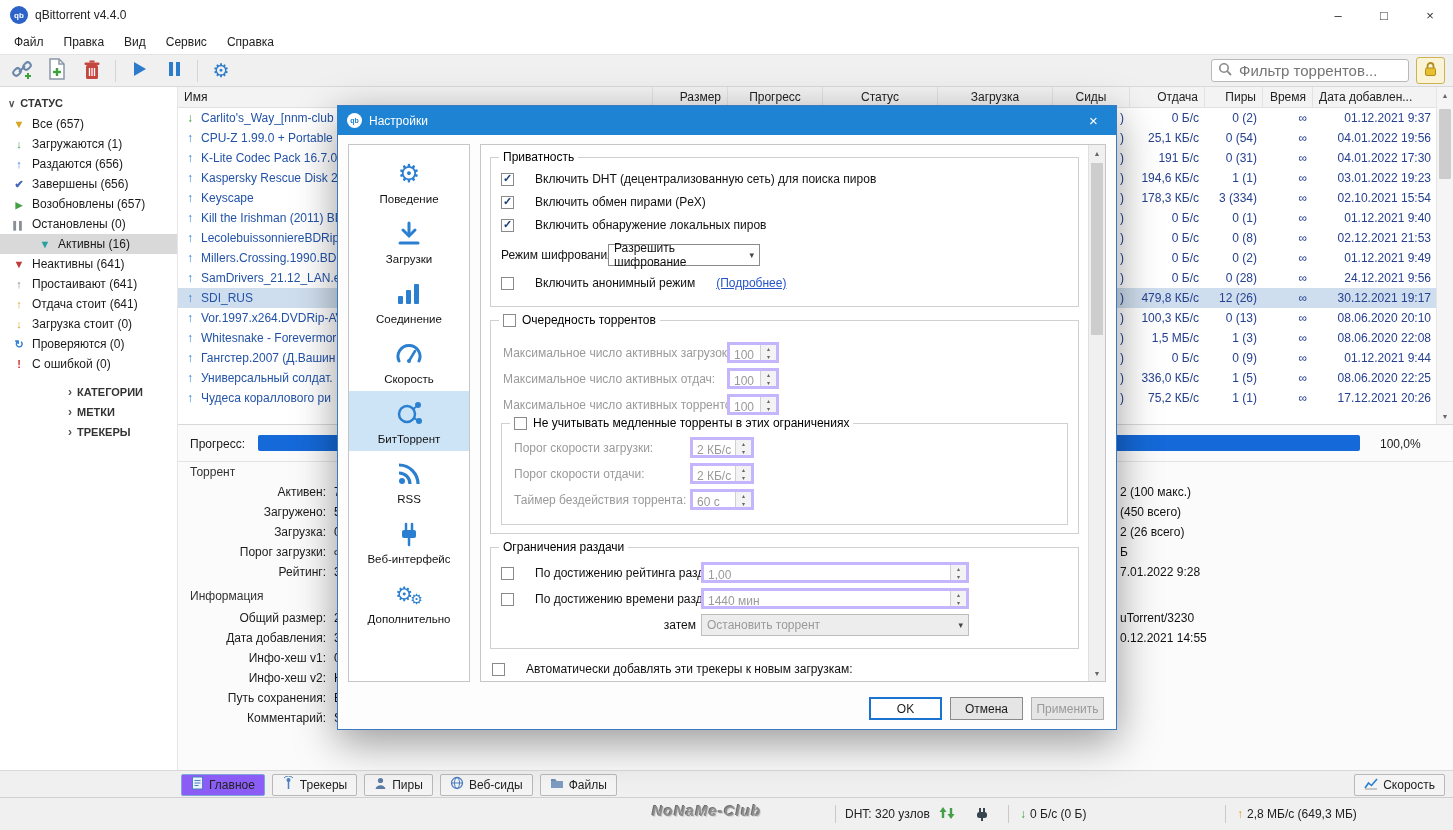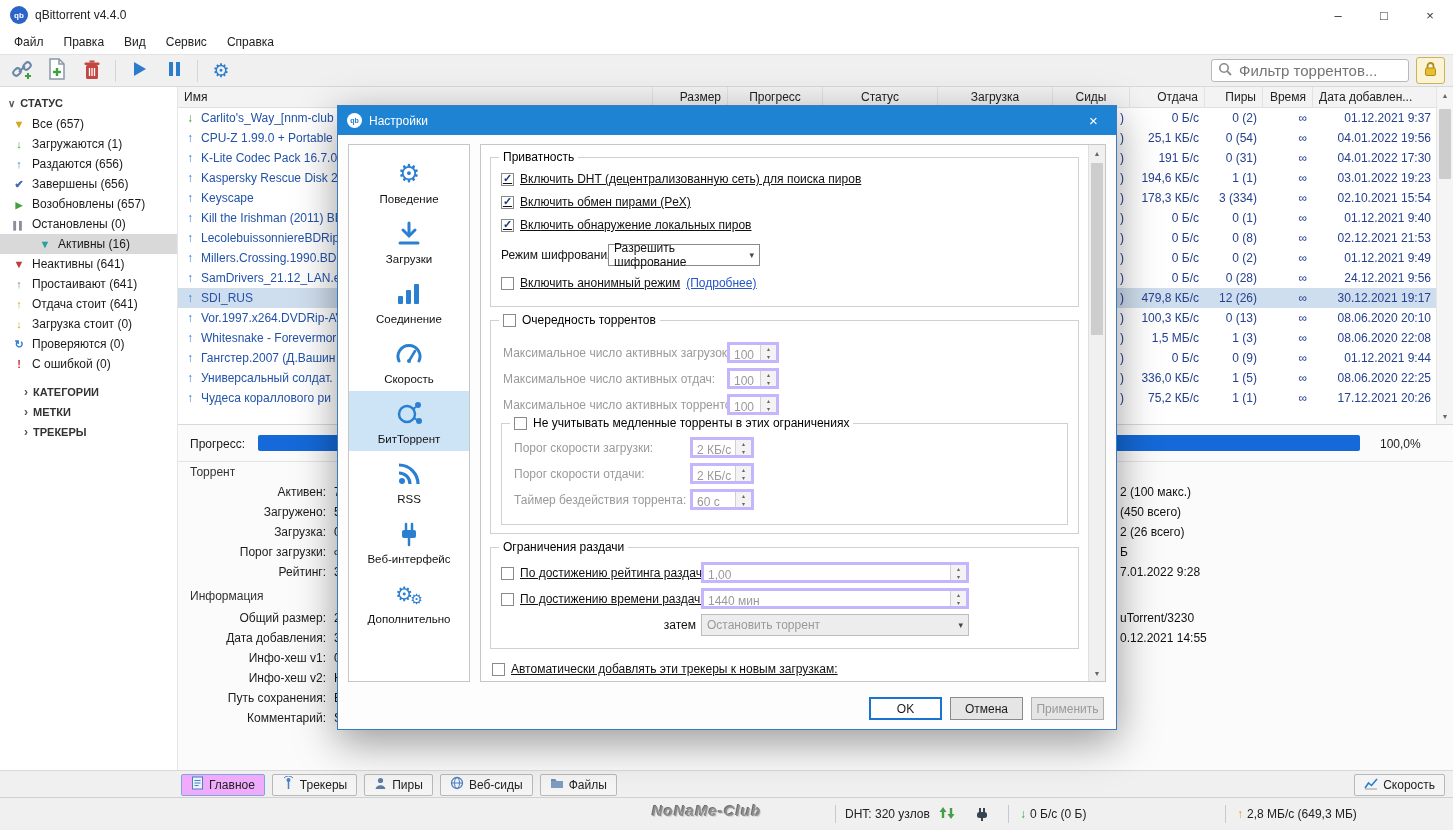--- a/index.html
+++ b/index.html
@@ -39,21 +39,21 @@
   .sicon[data-k="completed"]::before{content:"✔";color:#4668b8;}
   .sicon[data-k="resumed"]::before{content:"▶";color:#45a045;font-size:9px;}
   .sicon[data-k="paused"]::before{content:"▌▌";color:#8a8f98;font-size:8px;letter-spacing:0;}
   .sicon[data-k="active"]::before{content:"▼";color:#27a0a0;}
   .sicon[data-k="inactive"]::before{content:"▼";color:#c23b3b;}
   .sicon[data-k="stalled"]::before{content:"↑";color:#76838f;}
   .sicon[data-k="stalled-up"]::before{content:"↑";color:#d8a51f;}
   .sicon[data-k="stalled-down"]::before{content:"↓";color:#d8a51f;}
   .sicon[data-k="checking"]::before{content:"↻";color:#2e7cd6;}
   .sicon[data-k="error"]::before{content:"!";color:#d03232;}
-  .side-section{height:20px;display:flex;align-items:center;gap:5px;padding-left:24px;font-size:11px;font-weight:bold;color:#333;}
+  .side-section{height:20px;display:flex;align-items:center;gap:5px;padding-left:24px;font-size:11px;font-weight:bold;color:#333;margin-left:44px;}
   .side-section::before{content:"›";color:#555;font-size:12px;}
   .side-gap{height:8px;}
 
   
   .tablezone{position:absolute;left:178px;top:87px;right:0;height:337px;background:#fff;overflow:hidden;}
   .thead{height:20px;display:grid;grid-template-columns:475px 75px 95px 115px 115px 77px 75px 58px 50px 124px;background:#f3f3f3;border-bottom:1px solid #e0e0e0;font-size:12px;color:#222;}
   .th{display:flex;align-items:center;padding:0 6px;border-right:1px solid #e2e2e2;box-sizing:border-box;overflow:hidden;white-space:nowrap;}
   .th.r{justify-content:flex-end;}
   .th.c{justify-content:center;}
   .trow{height:20px;display:grid;grid-template-columns:475px 400px 77px 75px 58px 50px 124px;font-size:12px;color:#26418f;align-items:center;}
@@ -76,21 +76,21 @@
   .hrline{position:absolute;left:0;right:0;top:36px;border-top:1px solid #e4e4e4;}
   .dsec{position:absolute;left:12px;color:#333;}
   .dl{position:absolute;left:0;right:0;height:16px;display:flex;}
   .dlab{width:148px;text-align:right;padding-right:8px;color:#1c1c1c;flex:none;}
   .dval{color:#111;white-space:nowrap;}
   .frag{position:absolute;left:942px;color:#111;white-space:nowrap;}
 
   
   .tabsrow{position:absolute;left:0;right:0;bottom:32px;height:28px;background:#f0f0f0;border-top:1px solid #d8d8d8;display:flex;align-items:center;gap:7px;padding-left:181px;box-sizing:border-box;}
   .tabbtn{height:22px;border:1px solid #b8b8b8;background:#f4f4f4;border-radius:2px;display:flex;align-items:center;gap:5px;padding:0 9px;font-size:12px;color:#222;box-sizing:border-box;}
-  .tabbtn.sel{background:#f0abfc;border-color:#7da7d9;}
+  .tabbtn.sel{background:#8b5cf6;border-color:#7da7d9;}
   .speed-btn{position:absolute;right:8px;top:3px;}
 
   
   .statusbar{position:absolute;left:0;right:0;bottom:0;height:32px;background:#f0f0f0;border-top:1px solid #d0d0d0;font-size:12px;color:#222;}
   .watermark{position:absolute;left:652px;top:4px;font-size:15px;font-weight:bold;font-style:italic;letter-spacing:1px;color:#8f8f8f;text-shadow:1px 1px 0 #d6d6d6,-1px -1px 0 #6f6f6f;}
   .sb-sep{position:absolute;top:7px;height:18px;width:1px;background:#c9c9c9;}
   .sb-text{position:absolute;top:9px;white-space:nowrap;}
   .speedtxt{display:flex;gap:4px;align-items:center;}
   .arr-down::before{content:"↓";color:#3da23d;font-weight:bold;}
   .arr-up::before{content:"↑";color:#d9a326;font-weight:bold;}
@@ -107,21 +107,21 @@
   .nicon{height:32px;display:flex;align-items:center;justify-content:center;color:#2a7fd0;}
   .gearbig{font-size:25px;line-height:1;}
   .gearsml{font-size:14px;line-height:1;margin-left:-3px;margin-top:10px;}
   .nlabel{font-size:11.5px;color:#111;}
   .dlg-panel{position:absolute;left:142px;top:38px;right:10px;height:538px;background:#fff;border:1px solid #c6c6c6;box-sizing:border-box;overflow:hidden;}
   .panel-inner{position:absolute;left:9px;top:12px;right:26px;}
   .group{position:relative;border:1px solid #d0d0d0;margin-bottom:13px;background:#fff;}
   .glabel{position:absolute;top:-8px;left:8px;background:#fff;padding:0 4px;font-size:12px;color:#000;display:flex;align-items:center;gap:6px;white-space:nowrap;}
   .cb{width:13px;height:13px;border:1px solid #8a8a8a;background:#fff;display:inline-flex;align-items:center;justify-content:center;box-sizing:border-box;flex:none;font-size:11px;line-height:1;color:#1b3e7a;}
   .cb[data-checked="true"]::before{content:"✓";font-weight:bold;margin-top:-1px;}
-  .cbrow{position:absolute;left:10px;display:flex;align-items:center;gap:6px;color:#111;white-space:nowrap;text-decoration:underline;}
+  .cbrow{position:absolute;left:10px;display:flex;align-items:center;gap:21px;color:#111;white-space:nowrap;}
   .cbrow.static{position:static;margin:2px 0 9px 2px;}
   .graylab{position:absolute;left:12px;color:#9a9a9a;white-space:nowrap;}
   .spin{position:absolute;display:flex;border:3px solid #c4b5fd;background:#fff;height:21px;box-sizing:border-box;}
   .sv{flex:1;font-size:12px;color:#9a9a9a;padding:3px 3px 0 4px;overflow:hidden;white-space:nowrap;}
   .ud{width:15px;display:flex;flex-direction:column;border-left:1px solid #d0d0d0;flex:none;}
   .ud i{flex:1;font-style:normal;font-size:6px;color:#666;display:flex;align-items:center;justify-content:center;background:#f3f3f3;}
   .ud i.u::before{content:"▴";}
   .ud i.d::before{content:"▾";}
   .combo{position:absolute;display:flex;align-items:center;justify-content:space-between;border:1px solid #8a8a8a;background:#fff;height:22px;box-sizing:border-box;padding:0 5px;font-size:12px;color:#111;}
   .combo::after{content:"▾";font-size:9px;color:#444;margin-left:6px;}

